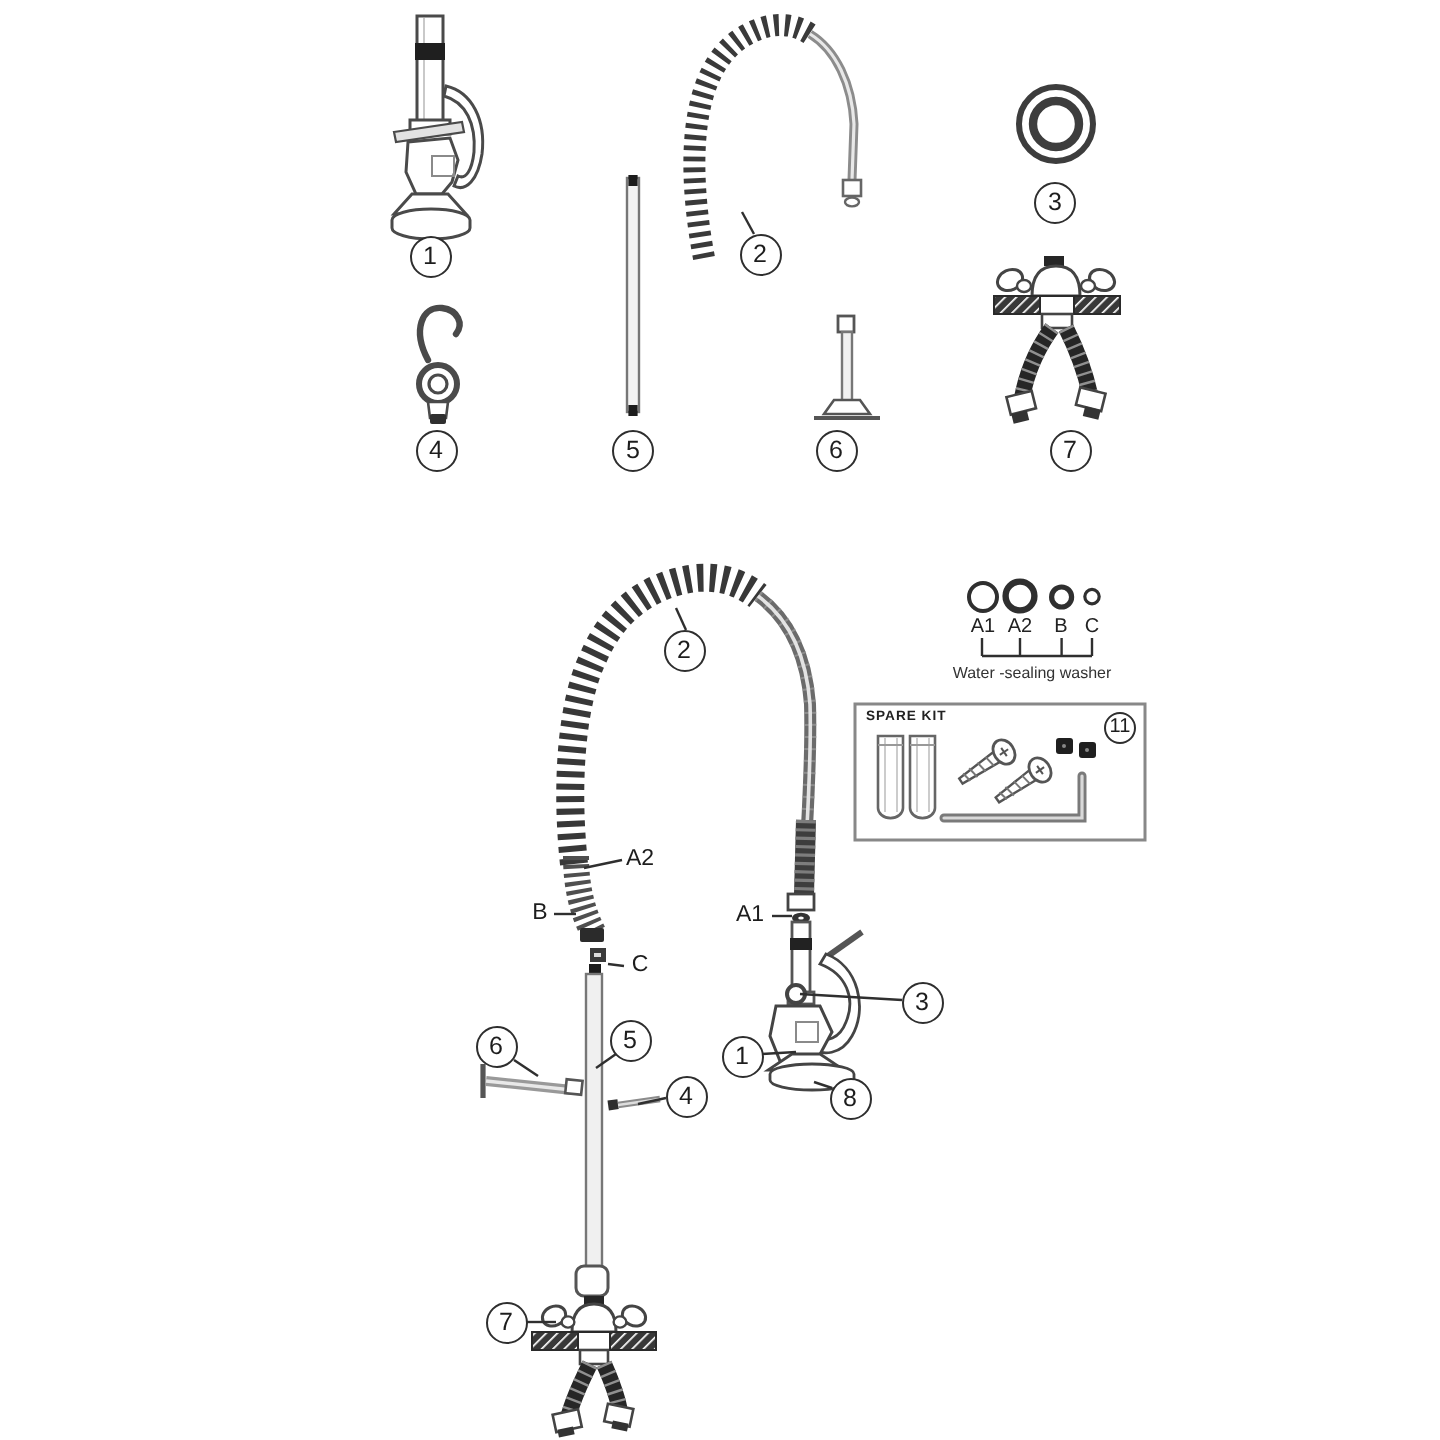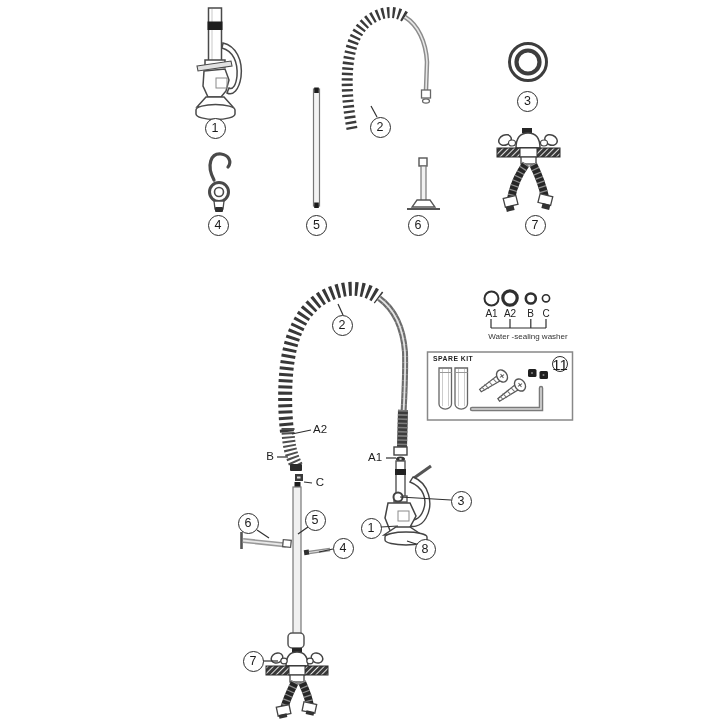--- a/index.html
+++ b/index.html
@@ -2,21 +2,21 @@
 <html><head>
 <meta charset="utf-8">
 <style>
   html,body{margin:0;padding:0;background:#fff;}
   .canvas{position:relative;width:720px;height:720px;background:#fff;overflow:hidden;
           font-family:"Liberation Sans","DejaVu Sans",sans-serif;}
   .art{position:absolute;left:0;top:0;}
   .co{position:absolute;width:21px;height:21px;border:1.6px solid #2e2e2e;border-radius:50%;
       background:#fff;display:flex;align-items:center;justify-content:center;
       font-size:12.5px;color:#1d1d1d;box-sizing:border-box;line-height:1;}
-  .co.sm{width:16px;height:16px;font-size:15px;border-width:1.3px;}
+  .co.sm{width:16px;height:16px;font-size:10px;border-width:1.3px;}
   .lbl{position:absolute;font-size:11.5px;color:#1d1d1d;transform:translate(-50%,-50%);
        white-space:nowrap;line-height:1;}
   .wlbl{position:absolute;font-size:10px;color:#222;transform:translate(-50%,-50%);
         white-space:nowrap;line-height:1;}
   .caption{position:absolute;font-size:8px;color:#333;transform:translate(-50%,-50%);
            white-space:nowrap;line-height:1;}
   .kit-title{position:absolute;font-size:6.8px;font-weight:bold;letter-spacing:.5px;
              color:#222;white-space:nowrap;line-height:1;}
 </style>
 </head>
@@ -241,18 +241,18 @@
 
   <div class="lbl" style="left:320px;top:430px">A2</div>
   <div class="lbl" style="left:270px;top:457px">B</div>
   <div class="lbl" style="left:320px;top:483px">C</div>
   <div class="lbl" style="left:375px;top:458px">A1</div>
 
   <div class="wlbl" style="left:491.5px;top:313.5px">A1</div>
   <div class="wlbl" style="left:510px;top:313.5px">A2</div>
   <div class="wlbl" style="left:530.5px;top:313.5px">B</div>
   <div class="wlbl" style="left:546px;top:313.5px">C</div>
-  <div class="caption" style="left:528px;top:337px">Water -sealing washer</div>
+  <div class="caption" style="left:516px;top:337px">Water -sealing washer</div>
 
   <div class="kit-title" style="left:433px;top:356px">SPARE KIT</div>
   <div class="co sm" style="left:552px;top:356px">11</div>
 
 </div>
 
 </body></html>

